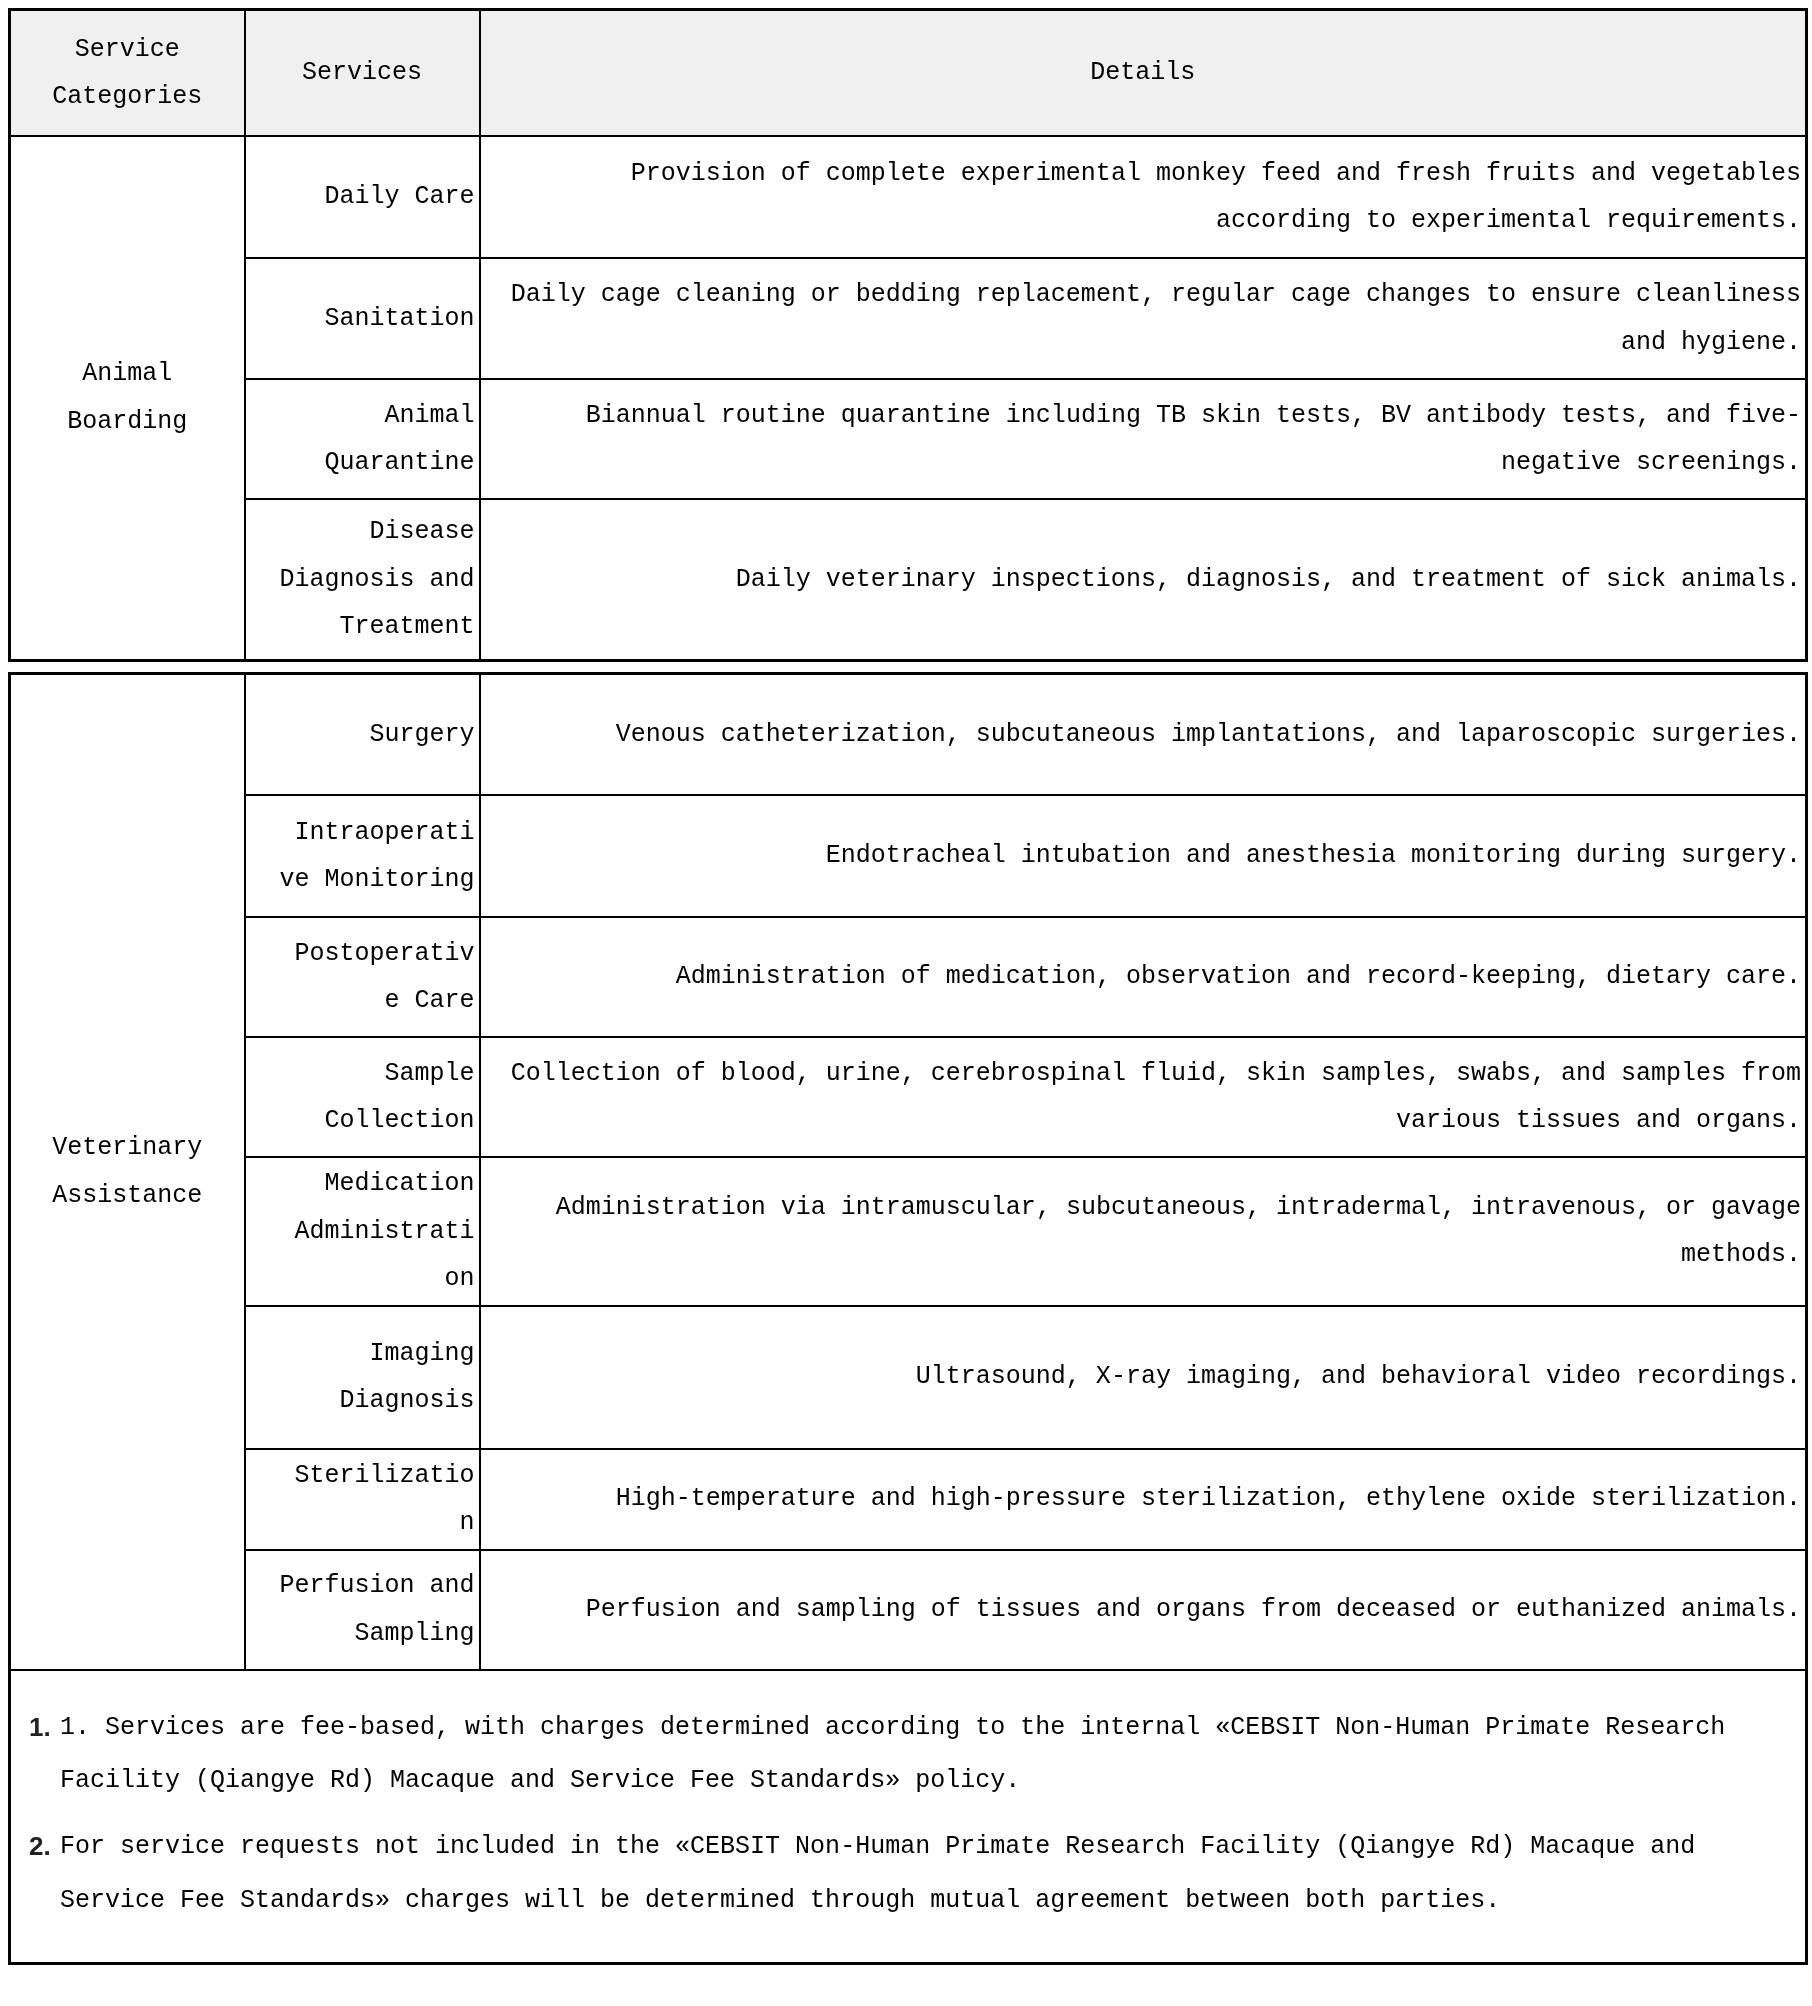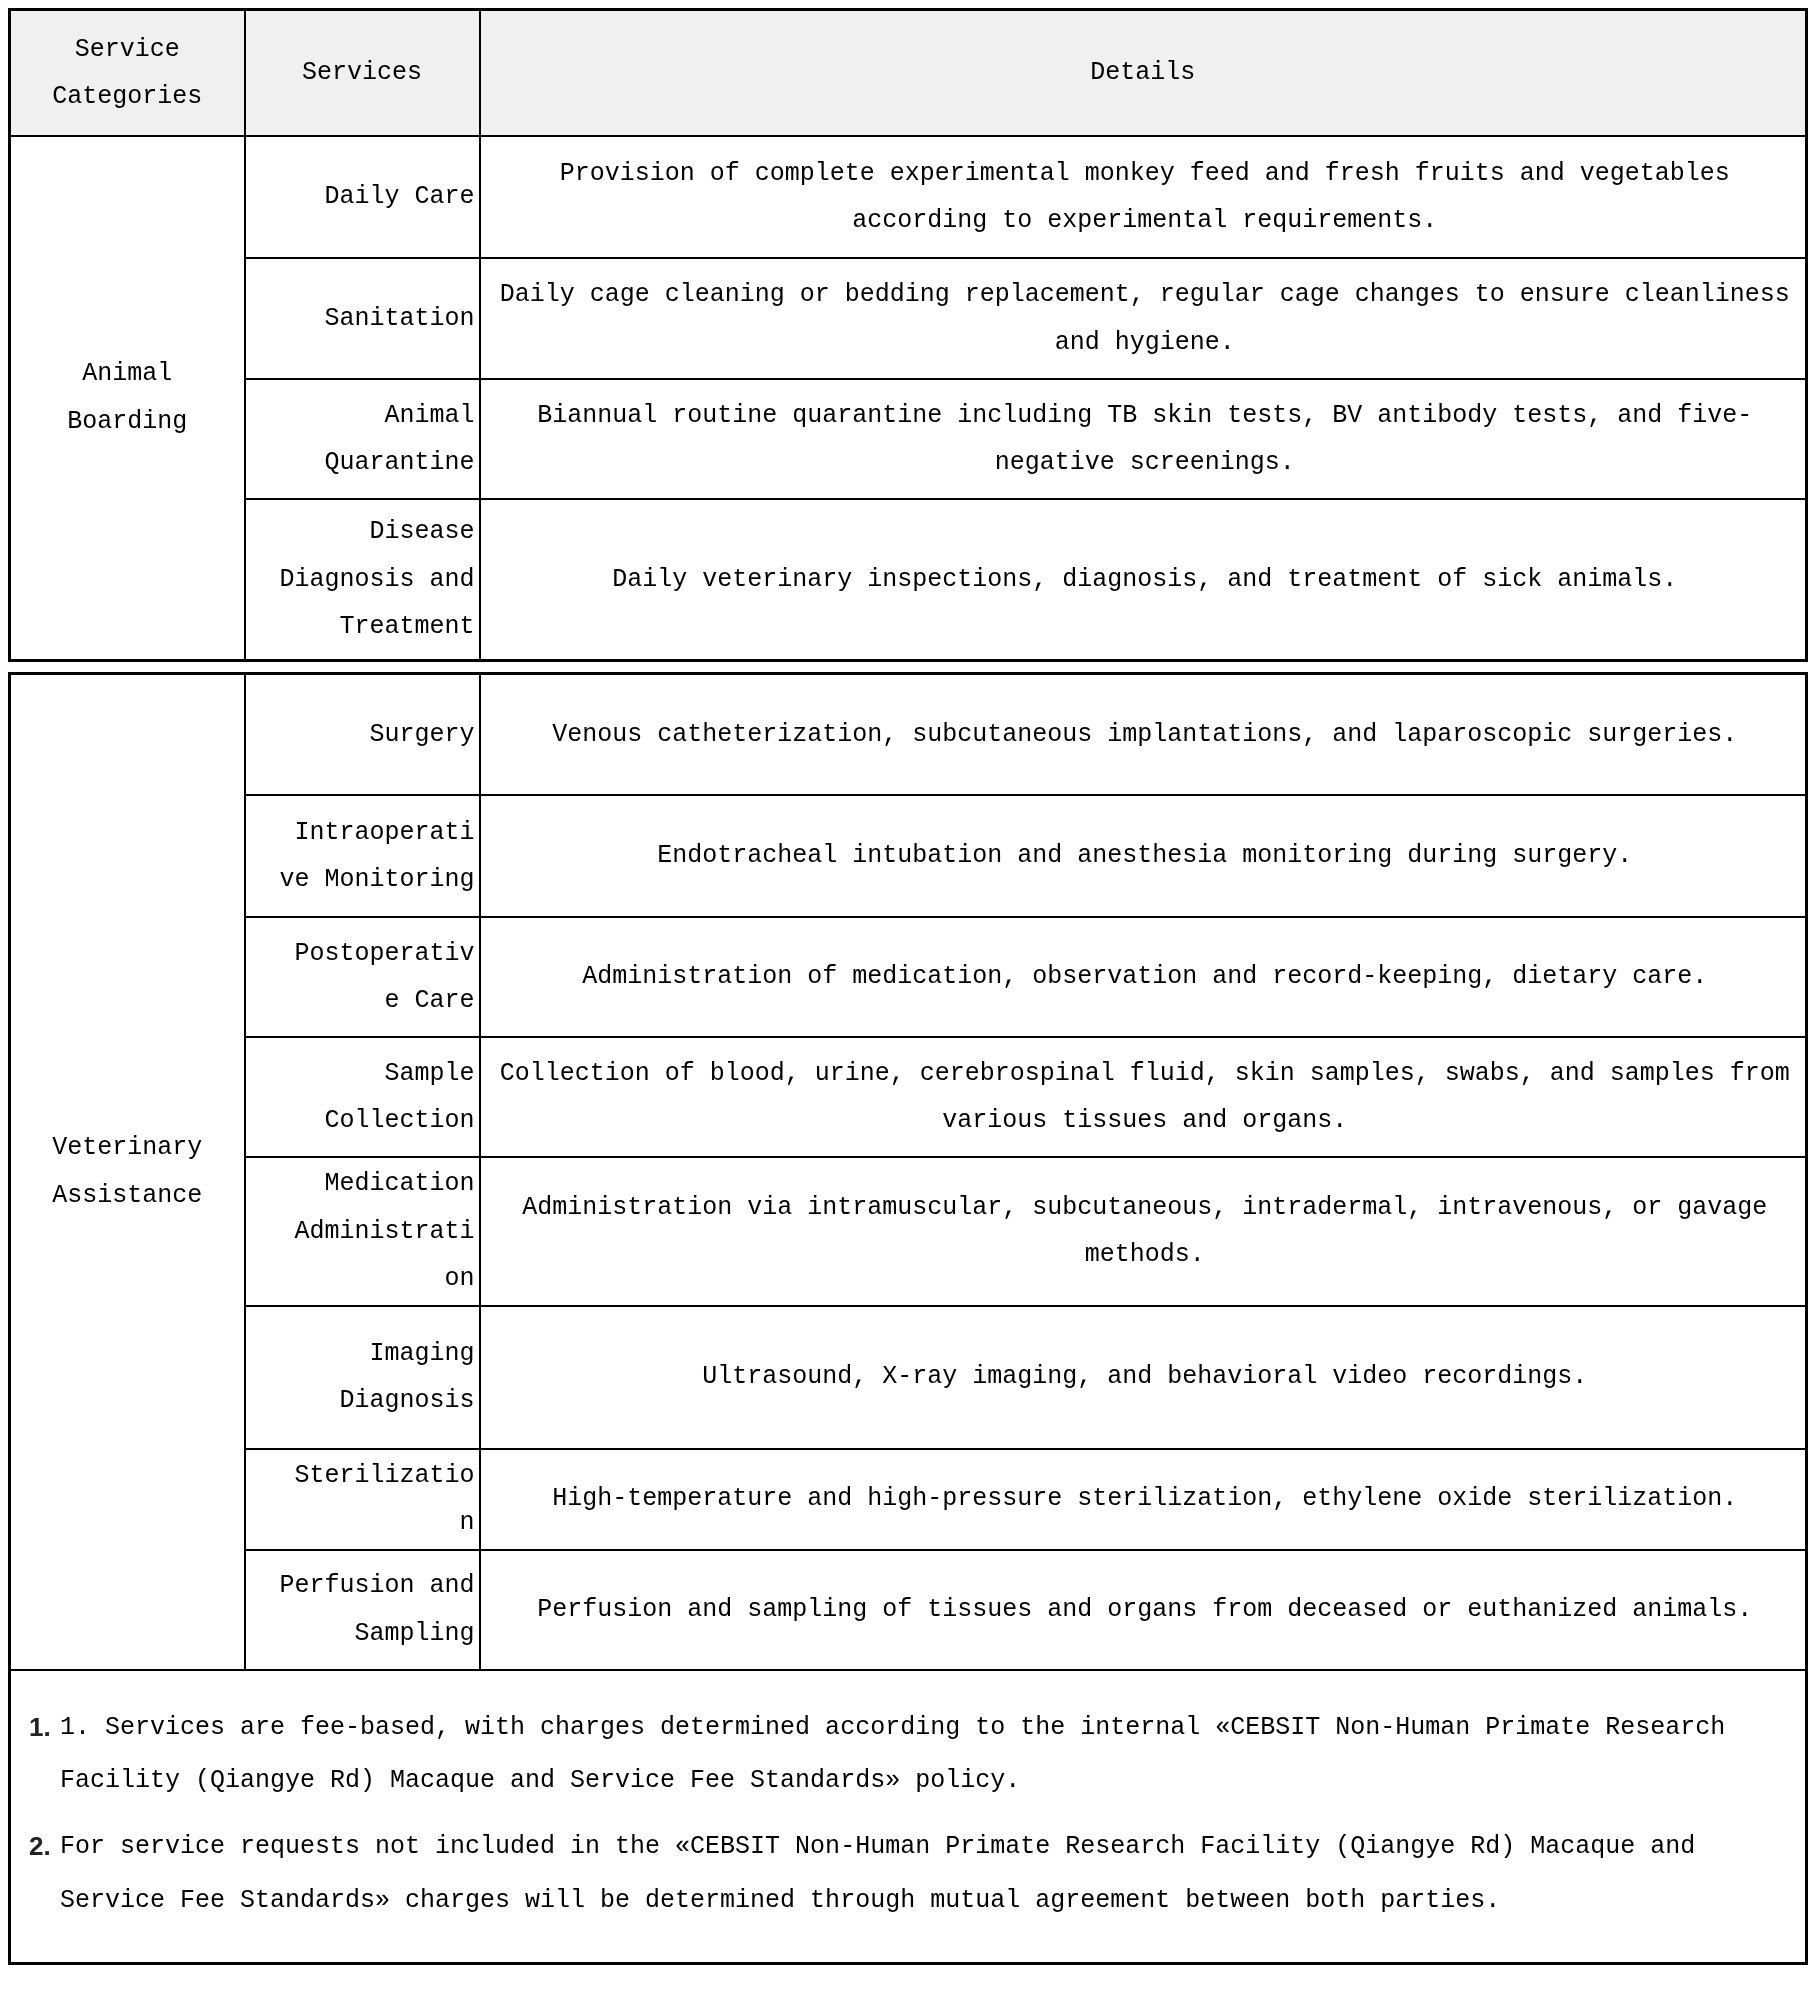--- a/index.html
+++ b/index.html
@@ -44,21 +44,21 @@
   td.cat {
     text-align: center;
     white-space: pre-line;
     background: #ffffff;
   }
   td.svc {
     text-align: right;
     white-space: pre-line;
   }
   td.det {
-    text-align: center;
+    text-align: right;
     padding-left: 8px;
     padding-right: 4px;
   }
   
   table.first tbody tr:nth-child(1) { height: 122px; }
   table.first tbody tr:nth-child(2) { height: 121px; }
   table.first tbody tr:nth-child(3) { height: 120px; }
   table.first tbody tr:nth-child(4) { height: 161px; }
   
   table.second tbody tr:nth-child(1) { height: 122px; }

